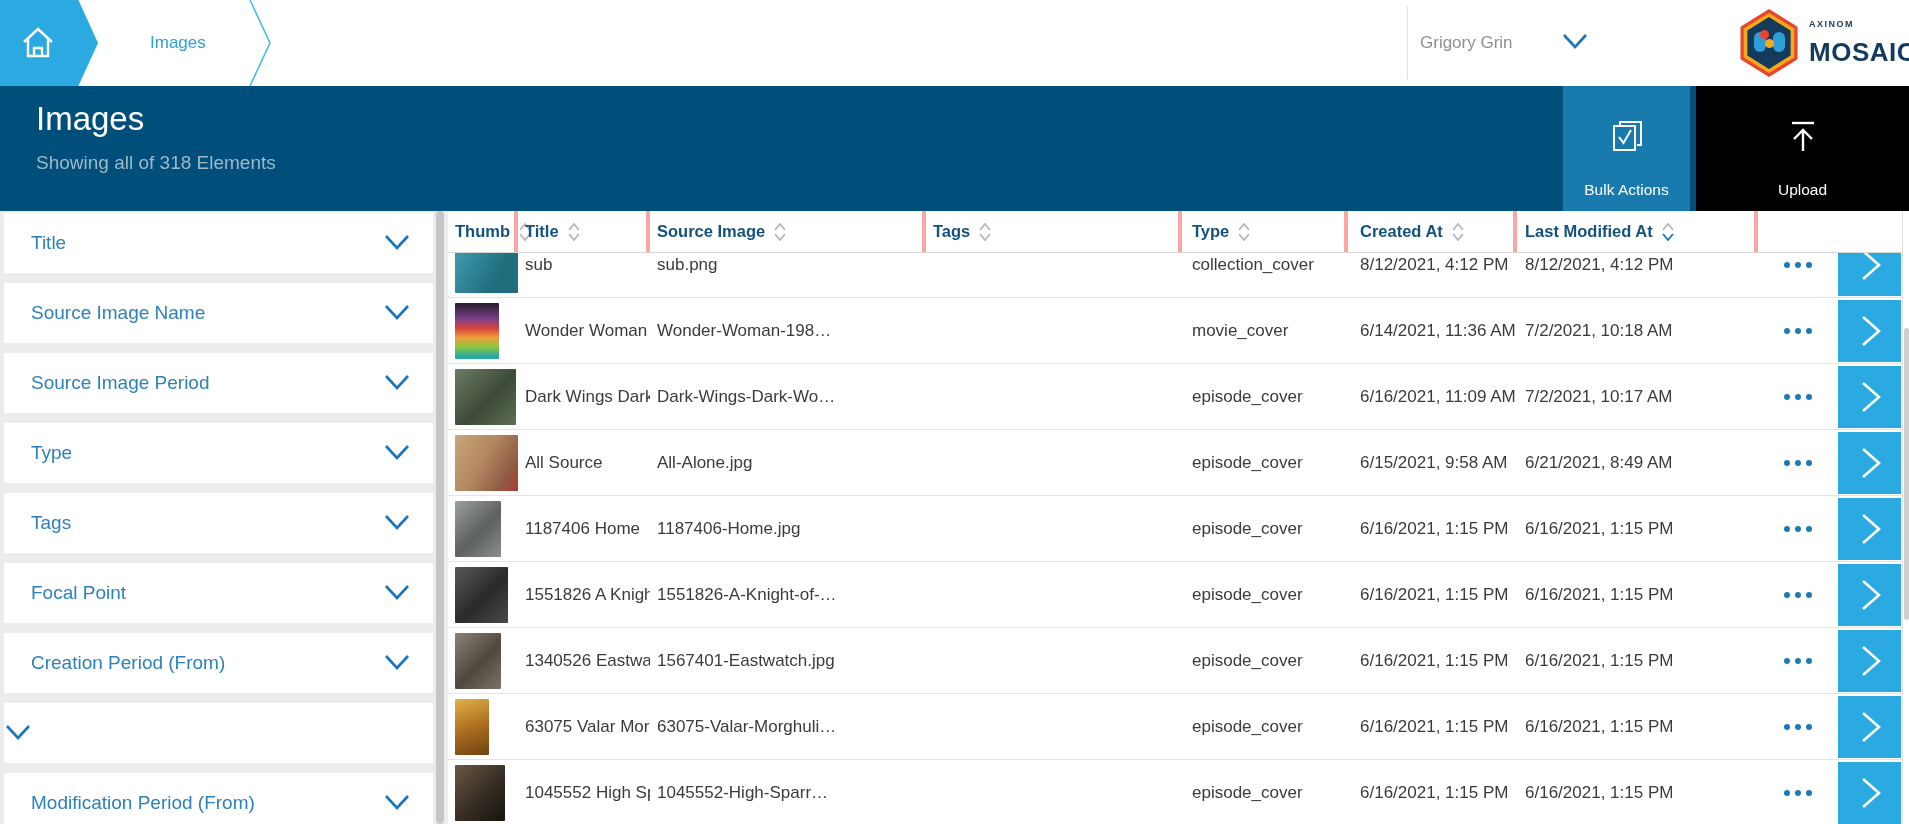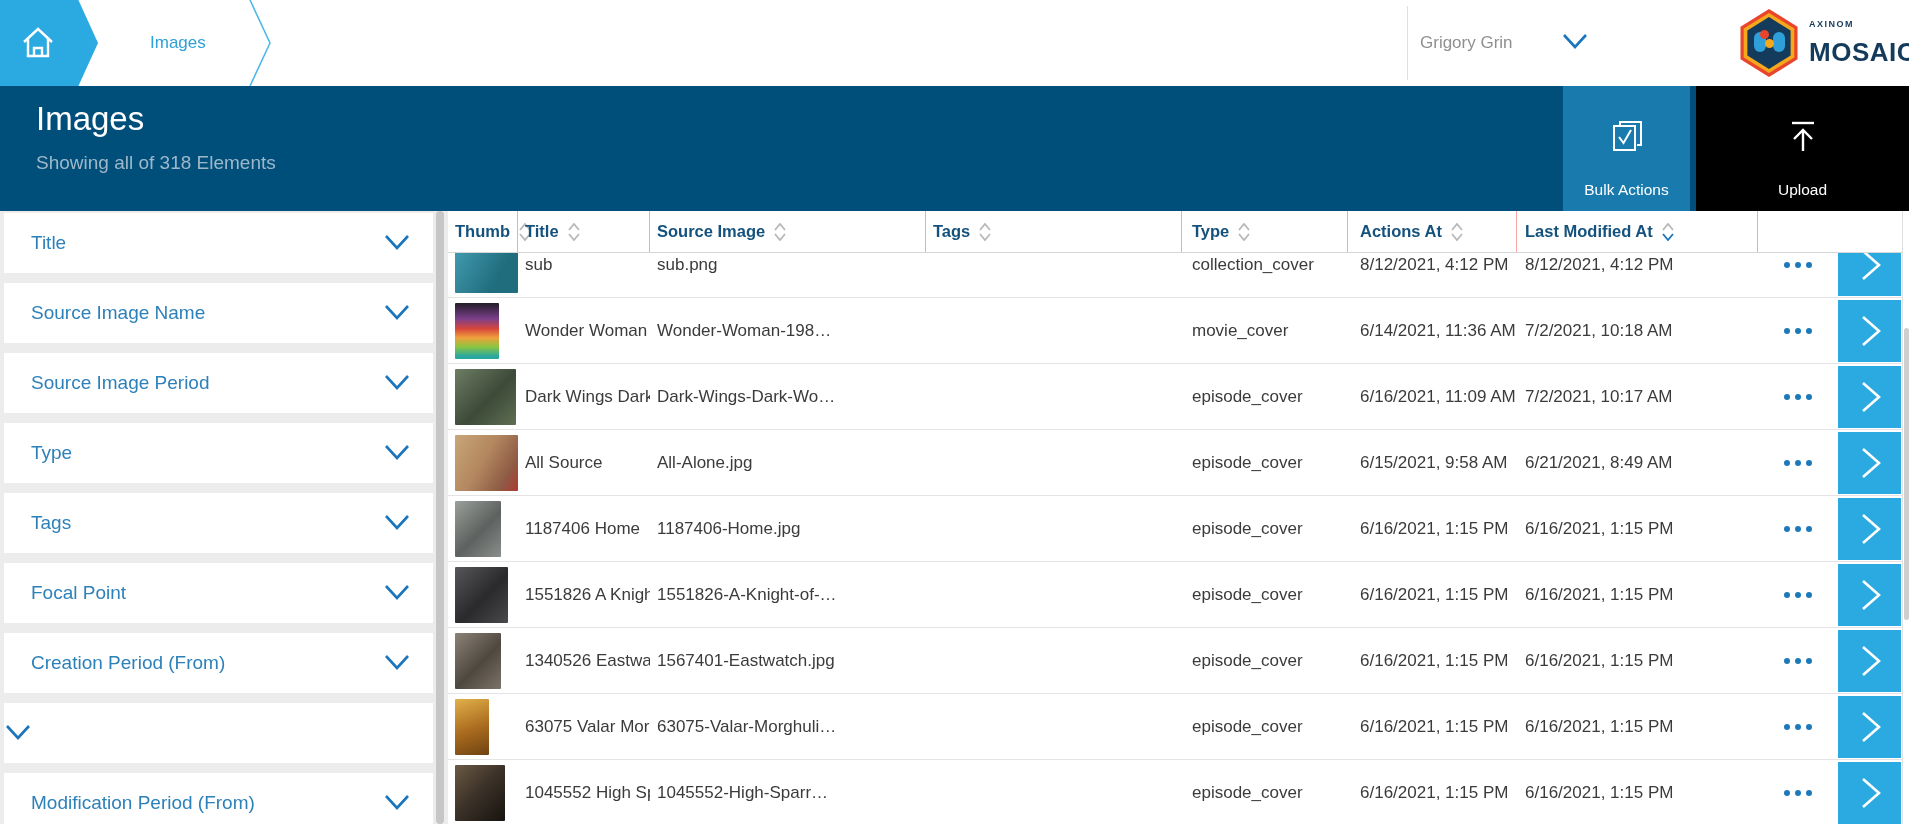--- a/index.html
+++ b/index.html
@@ -44,21 +44,21 @@
   
   .sidebar { position:absolute; left:0; top:211px; width:433px; height:613px; }
   .filter-card { position:absolute; left:4px; width:429px; height:60px; background:#ffffff; display:flex; align-items:center; cursor:pointer; }
   .filter-card .flabel { color:#2d81ba; font-size:19px; margin-left:27px; flex:1; }
   .filter-card svg { margin-right:22px; }
   .side-scroll { position:absolute; left:436px; top:211px; width:8px; height:613px; background:#c6c6c6; border-radius:4px; }
 
   
   .table-wrap { position:absolute; left:448px; top:211px; width:1454px; height:613px; background:#ffffff; overflow:hidden; }
   .thead { display:flex; height:42px; border-bottom:1px solid #d7d7d7; background:#ffffff; position:relative; z-index:2; }
-  .th { display:flex; align-items:center; font-weight:bold; color:#14527d; font-size:16.5px; border-right:1px solid #fca5a5; cursor:pointer; }
+  .th { display:flex; align-items:center; font-weight:bold; color:#14527d; font-size:16.5px; border-right:4px solid #fca5a5; cursor:pointer; }
   .th:last-child, .th.no-border { border-right:none; }
   .sort { margin-left:9px; display:flex; flex-direction:column; gap:2px; }
   .tbody { position:relative; }
   .trow { display:flex; height:66px; border-bottom:1px solid #e4e4e4; background:#ffffff; align-items:center; }
   .td { font-size:17px; color:#3b3b3b; overflow:hidden; white-space:nowrap; flex-shrink:0; }
   .thumb-cell { display:flex; align-items:center; }
   .thumb { height:56px; border-radius:1px; }
   .dots-cell { display:flex; gap:5px; align-items:center; justify-content:center; cursor:pointer; }
   .dot { width:6px; height:6px; border-radius:50%; background:#1d7ab8; }
   .arrow-cell { display:flex; align-items:center; justify-content:flex-start; }
@@ -239,21 +239,21 @@
         <span class="sort">
           <svg width="12" height="8" viewBox="0 0 12 8" fill="none" stroke="#b8b8b8" stroke-width="1.8">
             <polyline points="1,7 6,1 11,7"></polyline>
           </svg>
           <svg width="12" height="8" viewBox="0 0 12 8" fill="none" stroke="#b8b8b8" stroke-width="1.8">
             <polyline points="1,1 6,7 11,1"></polyline>
           </svg>
         </span>
       </div>
       <div class="th" style="width: 169px; padding-left: 12px;">
-        <span>Actions At</span>
+        <span>Created At</span>
         <span class="sort">
           <svg width="12" height="8" viewBox="0 0 12 8" fill="none" stroke="#b8b8b8" stroke-width="1.8">
             <polyline points="1,7 6,1 11,7"></polyline>
           </svg>
           <svg width="12" height="8" viewBox="0 0 12 8" fill="none" stroke="#b8b8b8" stroke-width="1.8">
             <polyline points="1,1 6,7 11,1"></polyline>
           </svg>
         </span>
       </div>
       <div class="th" style="width: 241px; padding-left: 8px;">

